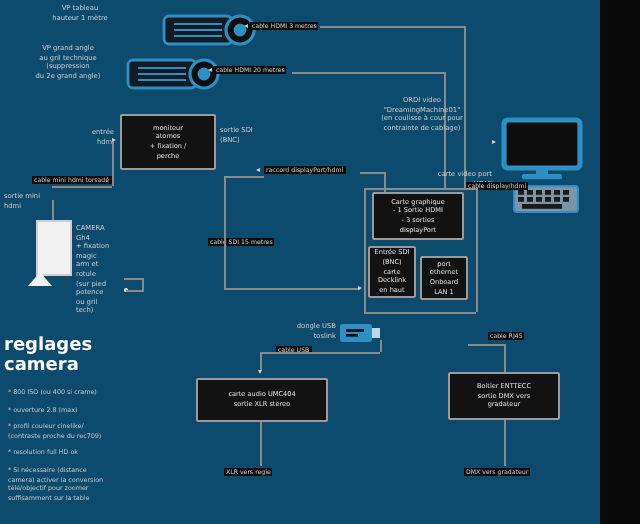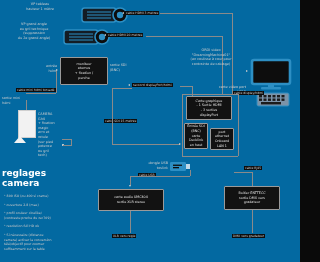--- a/index.html
+++ b/index.html
@@ -1,16 +1,16 @@
 <!DOCTYPE html>
 <html><head>
 <meta charset="utf-8">
 <style>
   html,body{margin:0;padding:0;background:#0a0a0a;}
-  #stage{position:relative;width:300px;height:262px;background:#0369a1;overflow:hidden;
+  #stage{position:relative;width:300px;height:262px;background:#0c4a6e;overflow:hidden;
          font-family:"DejaVu Sans","Liberation Sans",sans-serif;color:#d8d8d8;}
   .lbl{position:absolute;font-size:3.4px;line-height:1.35;color:#cfcfcf;white-space:pre-line;}
   .lbl.c{text-align:center;}
   .lbl.r{text-align:right;}
   .box{position:absolute;border:0.7px solid #9a9a9a;background:#121212;border-radius:1px;
        display:flex;align-items:center;justify-content:center;text-align:center;
        font-size:3.3px;line-height:1.4;color:#e2e2e2;white-space:pre-line;padding:1px;box-sizing:border-box;}
   .ln{position:absolute;background:#8a8a8a;}
   .lnh{height:0.7px;}
   .lnv{width:0.7px;}

